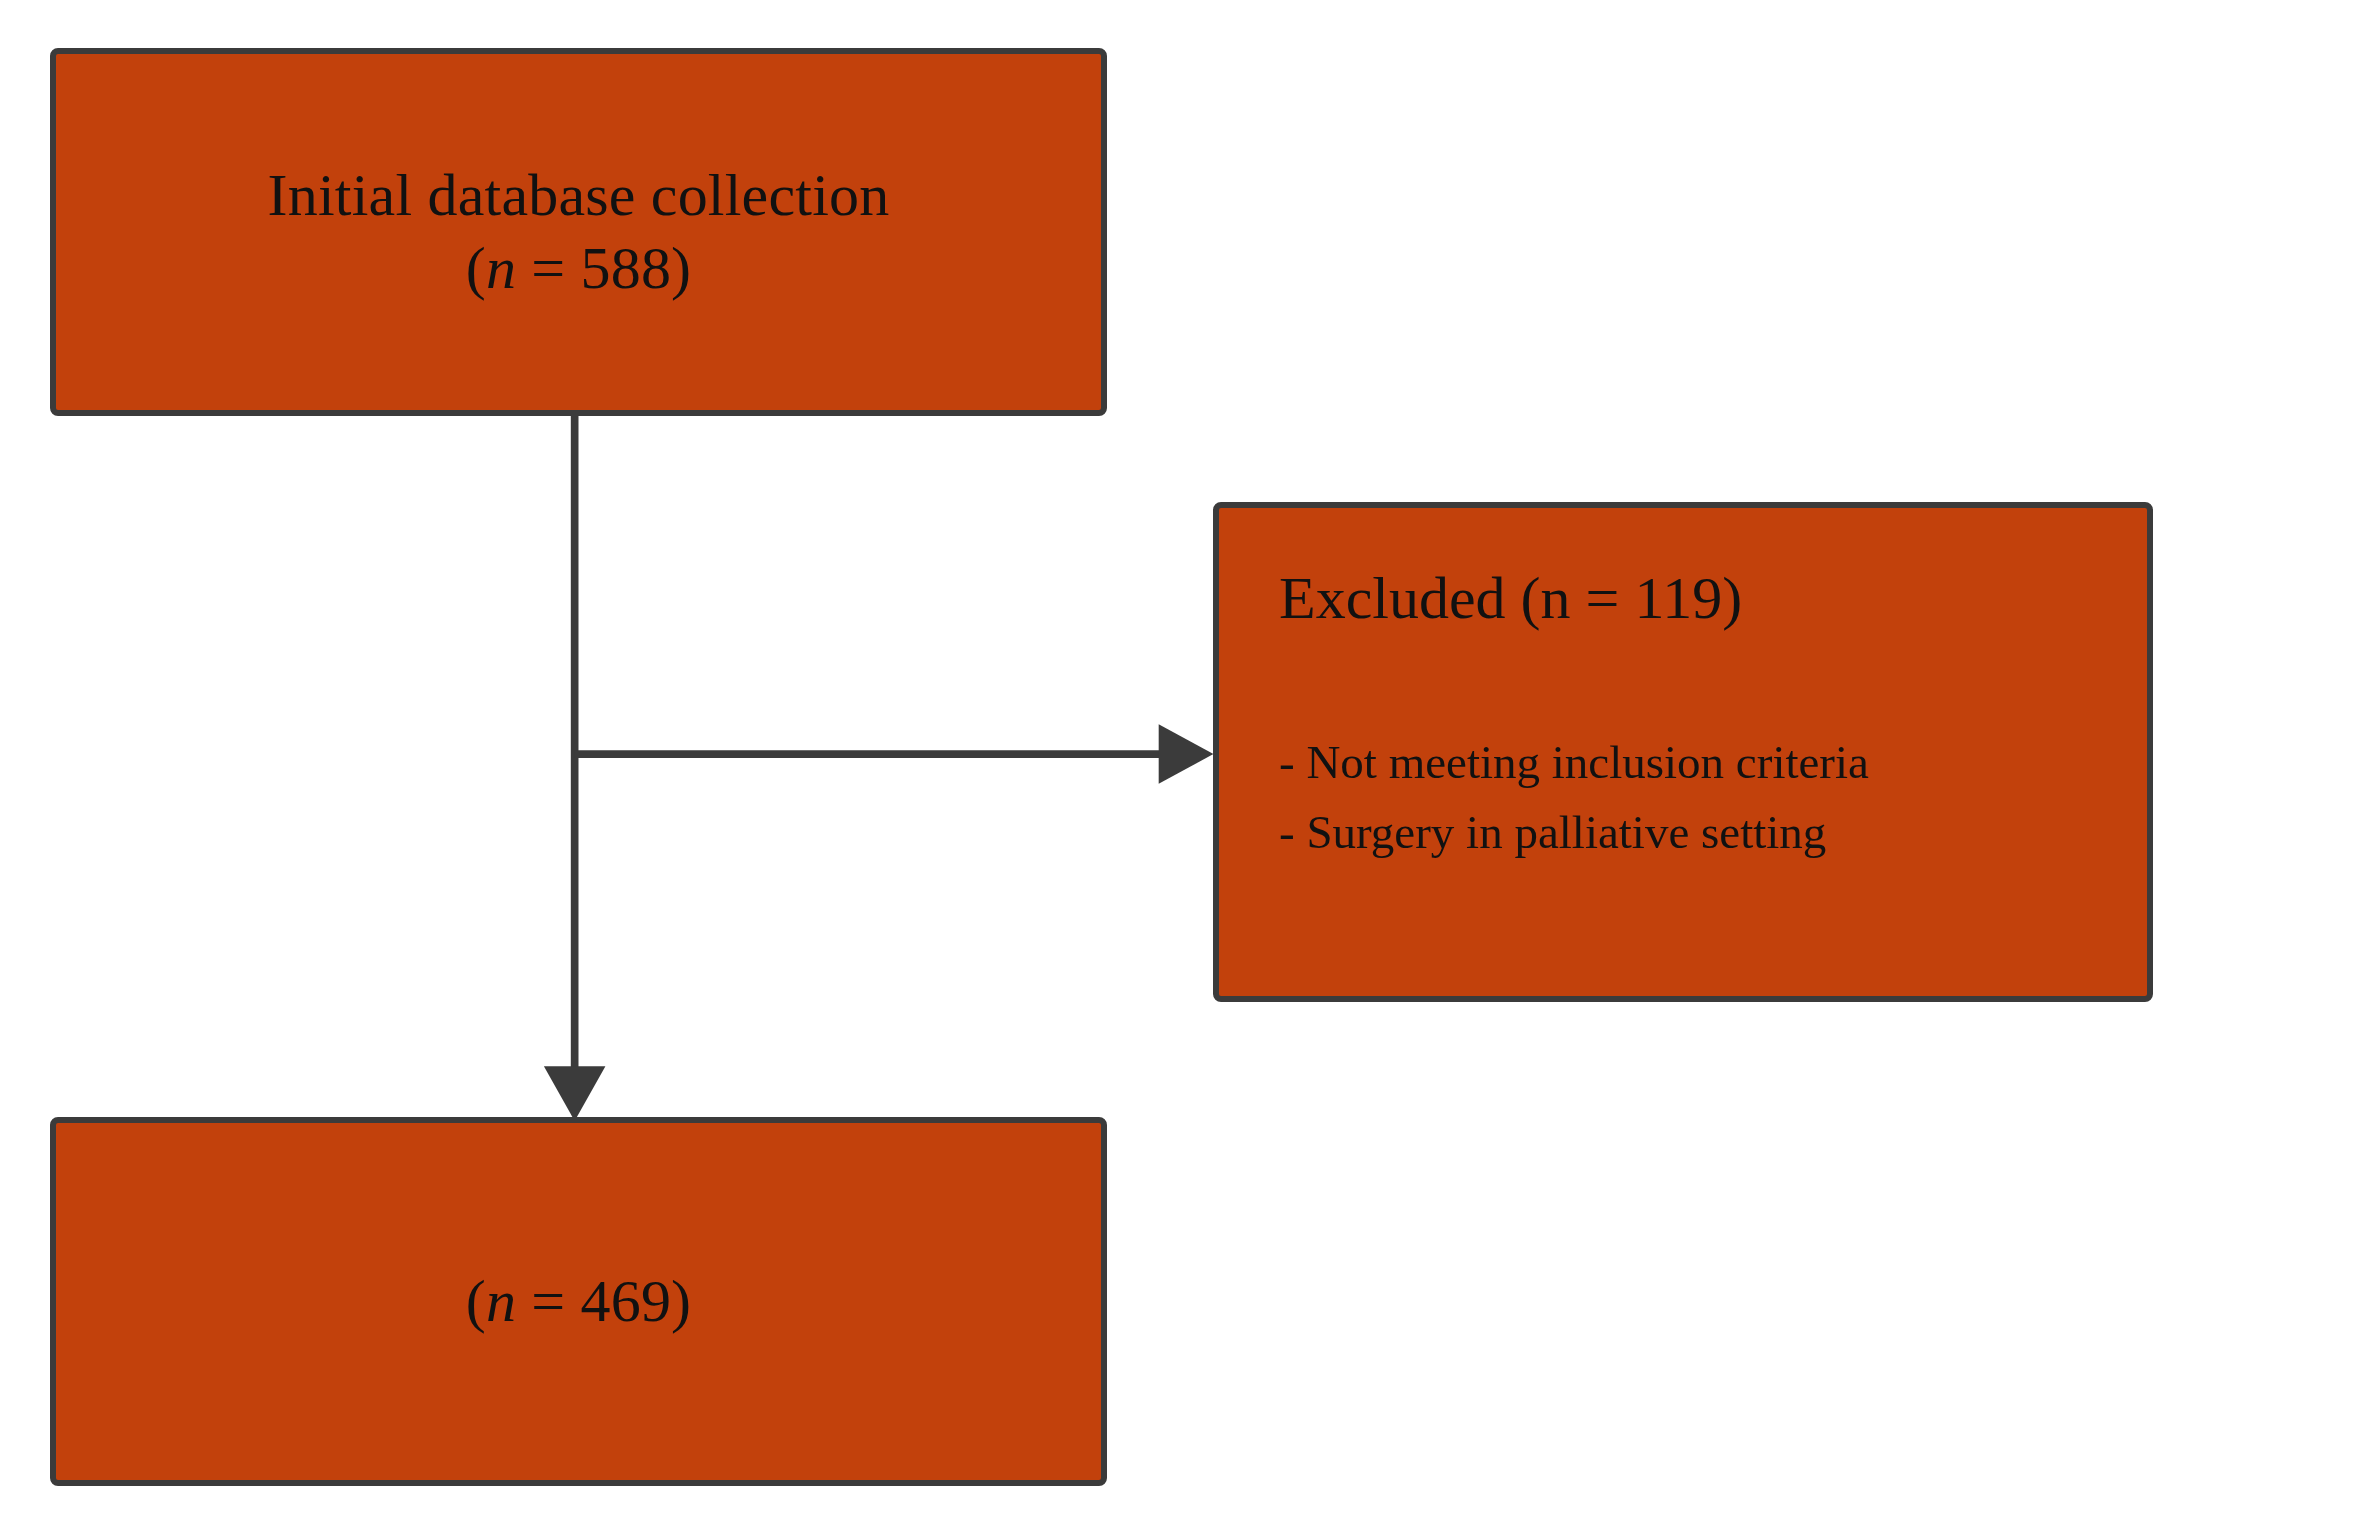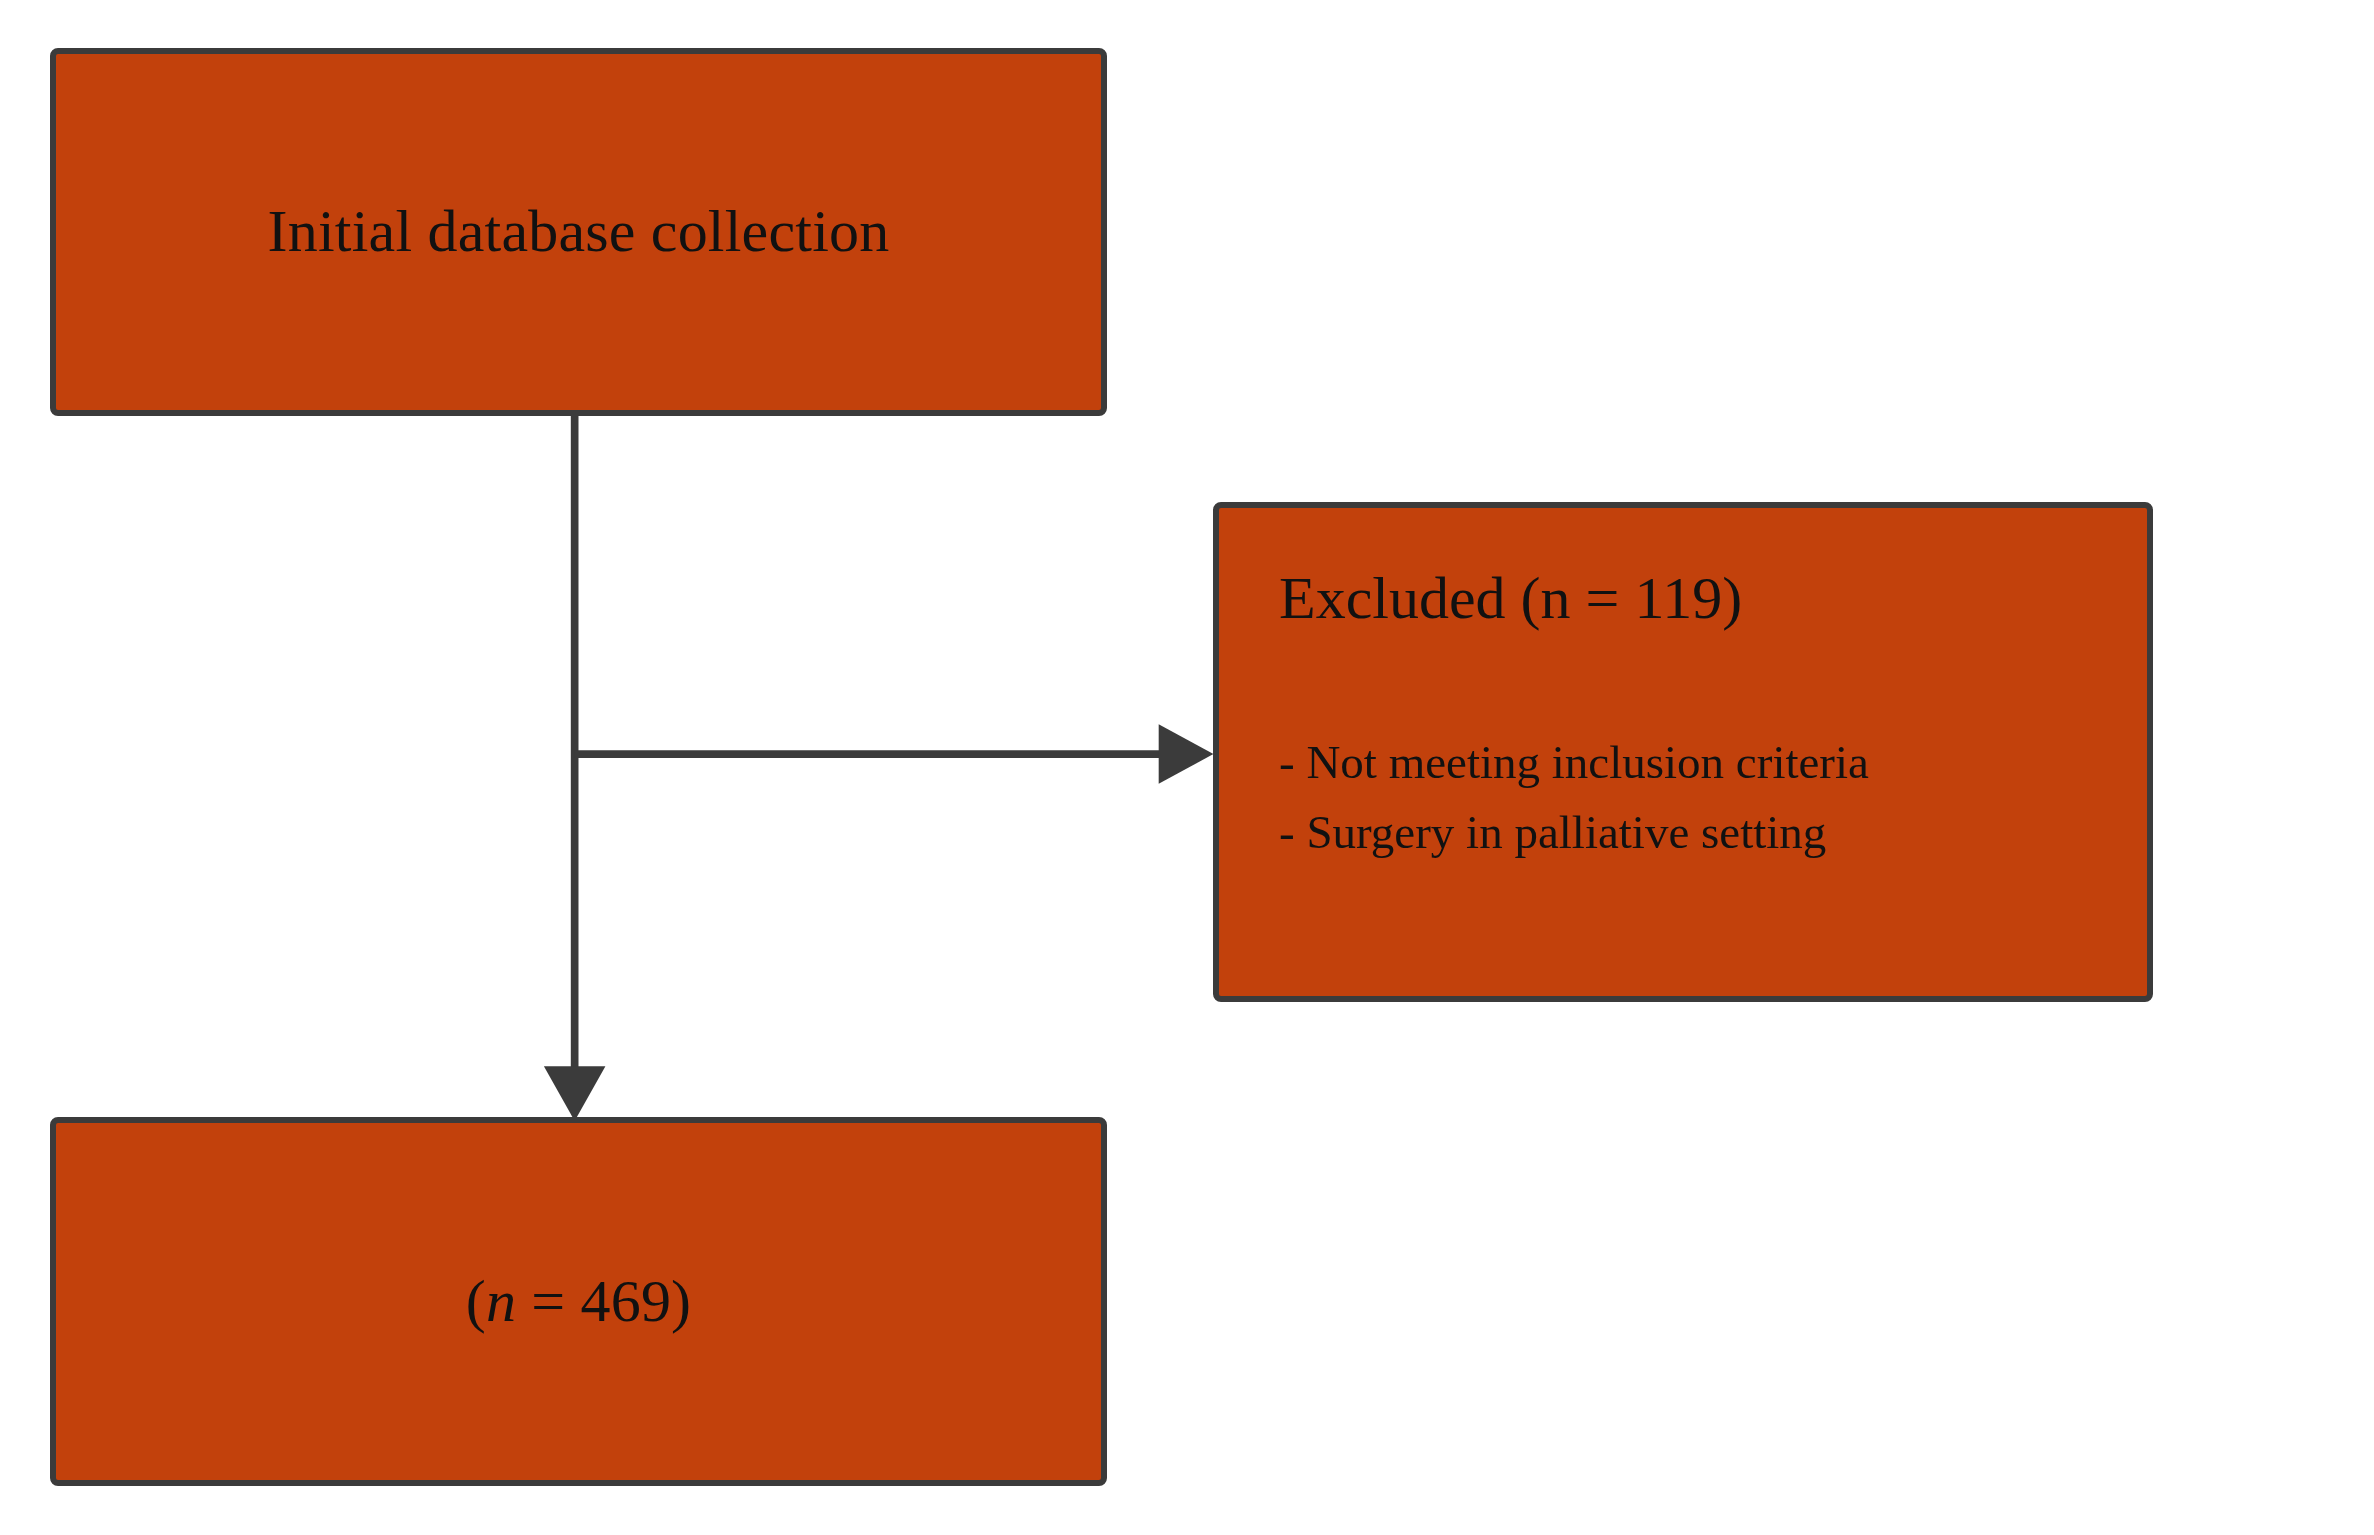--- a/index.html
+++ b/index.html
@@ -121,20 +121,21 @@
 
     <line x1="598" y1="785" x2="1248" y2="785" stroke="#3b3b3b" stroke-width="8"></line>
 
     <polygon points="1263,785 1206,754 1206,816" fill="#3b3b3b"></polygon>
 
     <polygon points="598,1167 566,1110 630,1110" fill="#3b3b3b"></polygon>
   </svg>
 
   <div class="node centered" id="node-initial">
     <div class="node-line">Initial database collection</div>
+    <div class="node-line"><span>(</span><span class="ital">n</span><span> = 588)</span></div>
   </div>
 
   <div class="node left-aligned" id="node-excluded">
     <div class="excl-head"><span>Excluded (</span><span class="ital">n</span><span> = 119)</span></div>
     <div class="excl-list">
       <div class="excl-item">- Not meeting inclusion criteria</div>
       <div class="excl-item">- Surgery in palliative setting</div>
     </div>
   </div>
 

